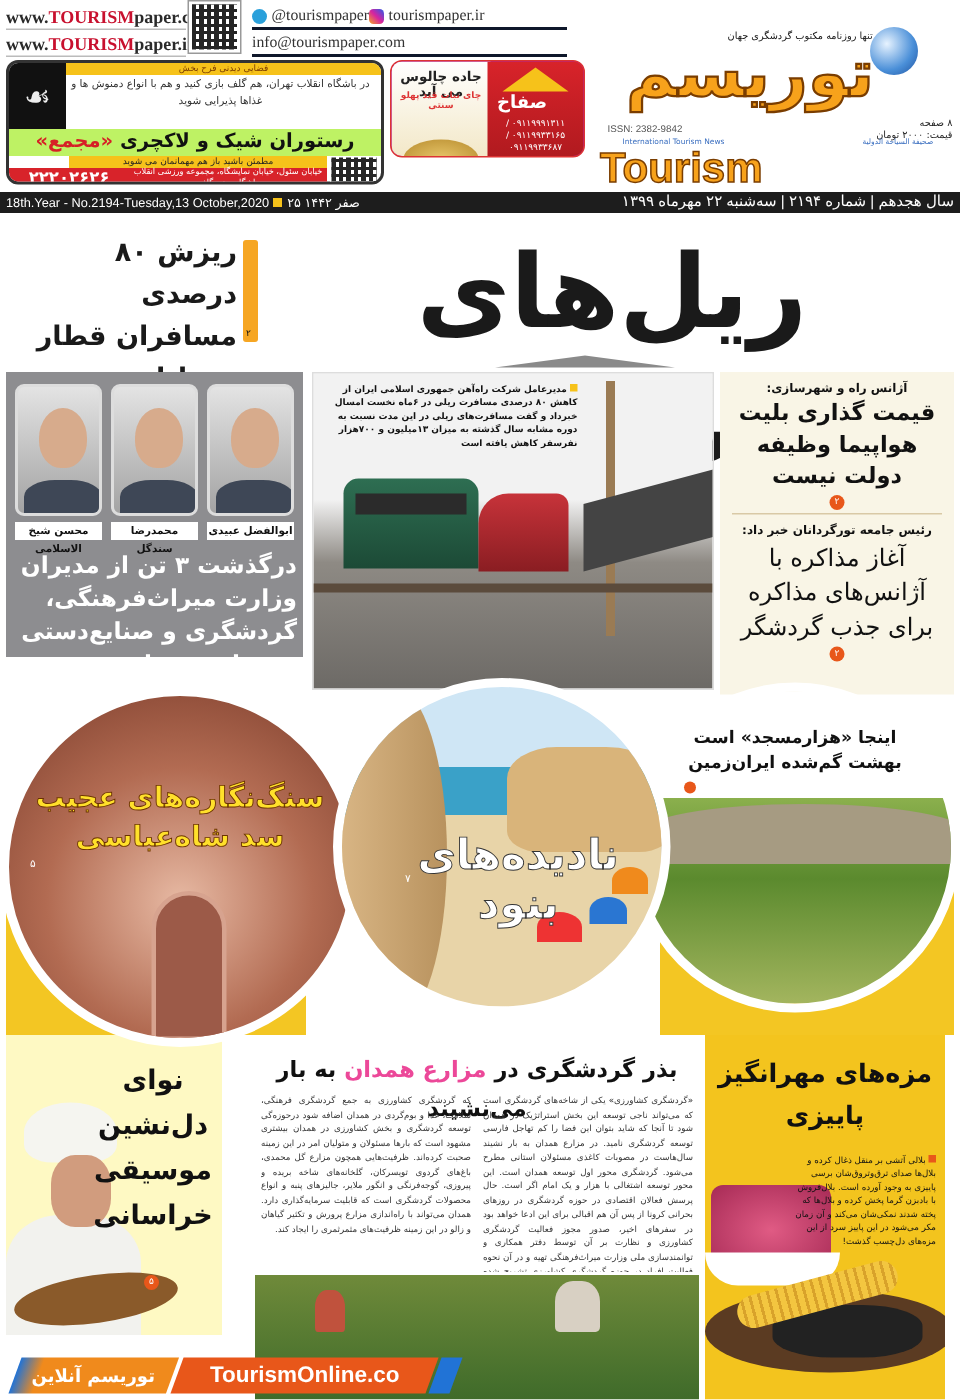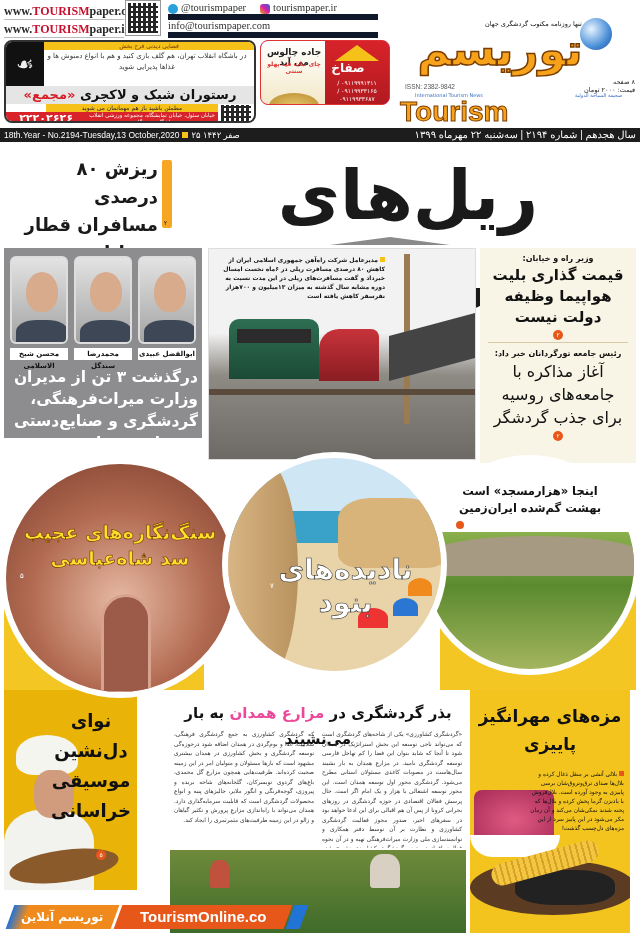--- a/index.html
+++ b/index.html
@@ -12,30 +12,30 @@
   .web-links { left: 4px; top: 2px; width: 120px; height: 36px; font-family: "Liberation Serif", serif; font-size: 12px; font-weight: bold; color: #2a2a2a; }
   .web-links div { height: 18px; line-height: 18px; border-bottom: 1px solid #bbb; }
   .web-links .red { color: #c8102e; }
   .qr-top { left: 125px; top: 0; width: 36px; height: 36px; background: #fff; border: 1px solid #999; padding: 2px; }
   .qr { width: 100%; height: 100%;
         background:
           repeating-linear-gradient(90deg, #000 0 3px, transparent 3px 5px),
           repeating-linear-gradient(0deg, #000 0 2px, #fff 2px 5px);
         background-blend-mode: multiply; opacity: .85; }
   .social { left: 168px; top: 2px; width: 210px; height: 36px; font-family: "Liberation Serif", serif; font-size: 10.5px; color: #333; }
-  .social .row { height: 18px; line-height: 18px; border-bottom: 6px solid #0f172a; display: flex; gap: 14px; align-items: center; }
+  .social .row { height: 18px; line-height: 18px; border-bottom: 2px solid #0f172a; display: flex; align-items: flex-start; }
   .dot-ico { display: inline-block; width: 10px; height: 10px; border-radius: 50%; vertical-align: middle; margin-right: 3px; }
   .tg { background: #2aa0db; }
   .ig { background: linear-gradient(45deg,#f5a623,#d6249f,#285aeb); border-radius: 3px; }
 
   .ad-rest { left: 4px; top: 40px; width: 252px; height: 83px; border: 2px solid #333; border-radius: 8px; overflow: hidden; background: #fff; }
   .ad-rest .logo-box { position: absolute; left: 0; top: 0; width: 38px; height: 44px; background: #111; color: #eee; font-size: 20px; text-align: center; line-height: 44px; font-family: "DejaVu Serif", serif; }
   .ad-rest .top-strip { position: absolute; left: 38px; top: 0; right: 0; height: 8px; background: #f6c21a; font-size: 6px; text-align: center; line-height: 8px; color: #7a3b00; }
   .ad-rest .desc { position: absolute; left: 38px; right: 4px; top: 9px; height: 34px; font-size: 7px; line-height: 11px; text-align: center; color: #333; }
-  .ad-rest .name-bar { position: absolute; left: 0; right: 0; top: 44px; height: 18px; background: #e5e5e5; font-size: 13px; font-weight: bold; text-align: center; line-height: 18px; color: #111; }
+  .ad-rest .name-bar { position: absolute; left: 0; right: 0; top: 44px; height: 18px; background: #bef264; font-size: 13px; font-weight: bold; text-align: center; line-height: 18px; color: #111; }
   .ad-rest .name-bar .red { color: #d61f26; }
   .ad-rest .sub { position: absolute; left: 40px; right: 36px; top: 62px; height: 8px; background: #f6c21a; font-size: 6px; line-height: 8px; text-align: center; color: #222; }
   .ad-rest .phone { position: absolute; left: 0; top: 70px; width: 80px; height: 13px; background: #d8232a; color: #fff; font-size: 11px; font-weight: bold; line-height: 13px; text-align: center; letter-spacing: 1px; }
   .ad-rest .addr { position: absolute; left: 80px; right: 36px; top: 70px; height: 13px; background: #d8232a; color: #fff; font-size: 5.5px; line-height: 6.5px; text-align: center; }
   .ad-rest .qr2 { position: absolute; right: 2px; top: 62px; width: 32px; height: 20px; background: #fff; padding: 1px; }
 
   .ad-jalus { left: 260px; top: 40px; width: 130px; height: 65px; border: 1px solid #d33; border-radius: 8px; overflow: hidden; background: #a21caf; }
   .ad-jalus .left { position: absolute; left: 0; top: 0; width: 66px; height: 100%; background: linear-gradient(#fff, #f3e8c8); }
   .ad-jalus .title { position: absolute; left: 2px; top: 6px; width: 62px; font-size: 9px; font-weight: bold; text-align: center; color: #222; }
   .ad-jalus .tag { position: absolute; left: 2px; top: 19px; width: 62px; font-size: 6px; text-align: center; color: #d33; font-weight: bold; }
@@ -115,21 +115,21 @@
   .c-beach .tent3 { position: absolute; left: 180px; top: 120px; width: 24px; height: 18px; background: #f08a1c; border-radius: 50% 50% 0 0; }
   .c-beach .t { position: absolute; left: 32px; right: 10px; top: 95px; font-size: 28px; font-weight: bold; text-align: center; color: #fff; -webkit-text-stroke: .6px #333; }
   .c-beach .n { position: absolute; left: 42px; top: 124px; font-size: 7px; color: #fff; }
 
   .c-forest { left: 420px; top: 455px; width: 220px; height: 220px; background: linear-gradient(#fff 0 34%, #8bb04d 34%, #5b8a2e 60%, #a3b55e); z-index: 1; }
   .c-forest .hill { position: absolute; left: 0; top: 75px; width: 220px; height: 40px; background: #a69b82; border-radius: 50% 50% 0 0; }
   .c-forest .t { position: absolute; left: 20px; right: 20px; top: 22px; font-size: 11.5px; font-weight: bold; line-height: 17px; text-align: center; color: #111; }
   .c-forest .n { position: absolute; left: 30px; top: 60px; width: 8px; height: 8px; border-radius: 50%; background: #e8571a; }
 
   
-  .music { left: 4px; top: 690px; width: 133px; height: 200px; background: #eab308; overflow: hidden; }
+  .music { left: 4px; top: 690px; width: 144px; height: 200px; background: #fef9c3; overflow: hidden; }
   .music .turban { position: absolute; left: 12px; top: 45px; width: 62px; height: 40px; background: #f5f5f0; border-radius: 50% 50% 30% 30%; }
   .music .face { position: absolute; left: 30px; top: 80px; width: 40px; height: 48px; background: #d19c7e; border-radius: 40%; }
   .music .robe { position: absolute; left: 0; top: 120px; width: 90px; height: 80px; background: #f2f2ee; border-radius: 40% 40% 0 0; }
   .music .dutar { position: absolute; left: 5px; top: 160px; width: 110px; height: 32px; background: #8a5a2a; border-radius: 50%; transform: rotate(-8deg); }
   .music .t { position: absolute; right: 6px; top: 16px; width: 80px; font-size: 18px; font-weight: bold; line-height: 30px; text-align: center; color: #111; }
   .music .n { position: absolute; left: 92px; top: 160px; width: 10px; height: 10px; border-radius: 50%; background: #e8571a; color: #fff; font-size: 6px; line-height: 10px; text-align: center; }
 
   .article { left: 170px; top: 700px; width: 296px; height: 150px; background: #fff; }
   .article .hl { font-size: 15px; font-weight: bold; text-align: center; color: #111; height: 26px; line-height: 26px; }
   .article .hl .g { color: #ec4899; }
@@ -268,28 +268,28 @@
   <div class="loco">
       <div class="win"></div>
     </div>
   <div class="car"></div>
   <div class="rail"></div>
   <div class="cap rtl"><span class="sq"></span> <span>مدیرعامل شرکت راه‌آهن جمهوری اسلامی ایران از کاهش ۸۰ درصدی مسافرت ریلی در ۶ماه نخست امسال خبرداد و گفت مسافرت‌های ریلی در این مدت نسبت به دوره مشابه سال گذشته به میزان ۱۳میلیون و ۷۰۰هزار نفرسفر کاهش یافته است</span></div>
 </div>
 
 <div class="abs side-col rtl">
   <div>
-    <div class="kick">وزیر راه و خیابان:</div>
+    <div class="kick">آژانس راه و شهرسازی:</div>
     <div class="big">قیمت گذاری بلیت هواپیما وظیفه دولت نیست</div>
     <span class="num">۲</span>
   </div>
   <hr>
   <div>
     <div class="kick">رئیس جامعه تورگردانان خبر داد:</div>
-    <div class="big light">آغاز مذاکره با جامعه‌های روسیه برای جذب گردشگر</div>
+    <div class="big light">آغاز مذاکره با آژانس‌های مذاکره برای جذب گردشگر</div>
     <span class="num">۲</span>
   </div>
 </div>
 
 <div class="abs yellow-bg-left"></div>
 <div class="abs yellow-bg-right"></div>
 
 <div class="abs circle c-forest rtl">
   <div class="hill"></div>
   <div class="t">اینجا «هزارمسجد» است بهشت گم‌شده ایران‌زمین</div>

